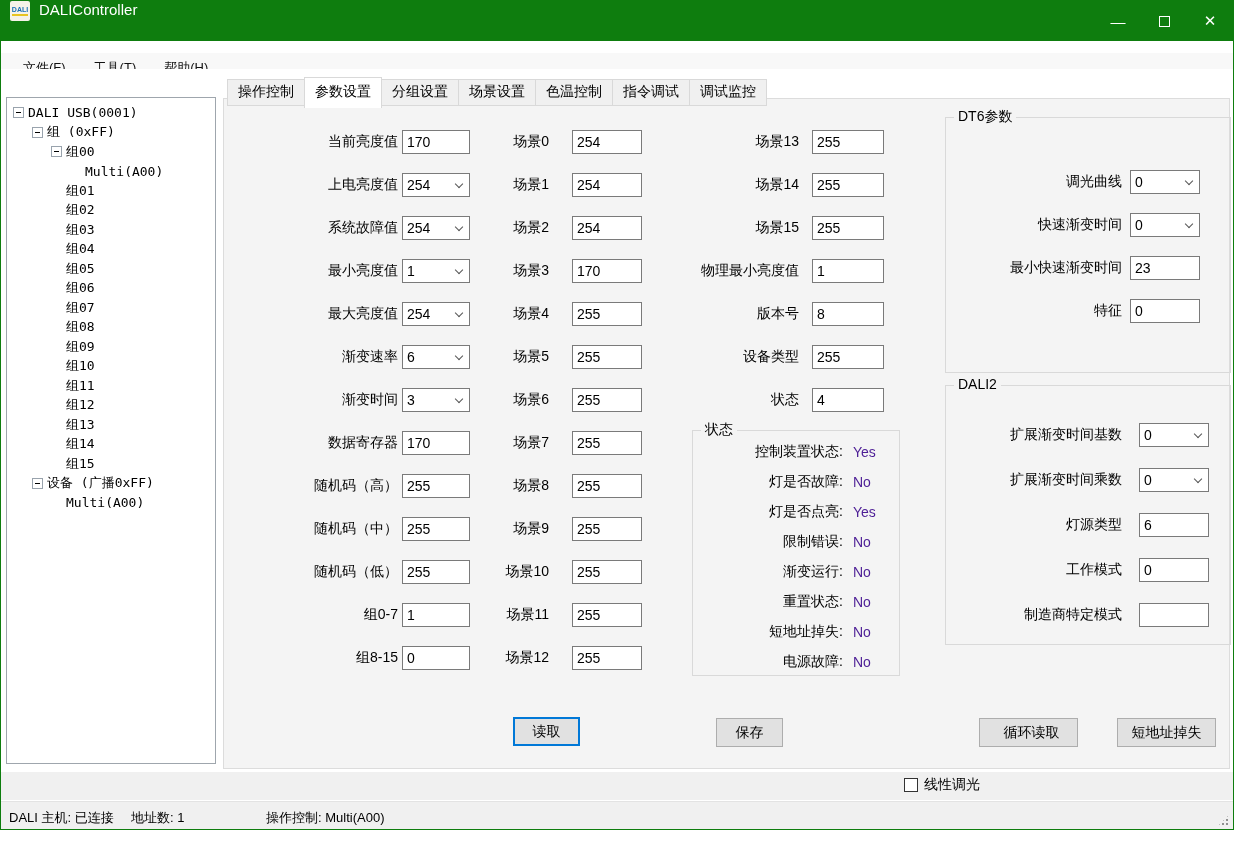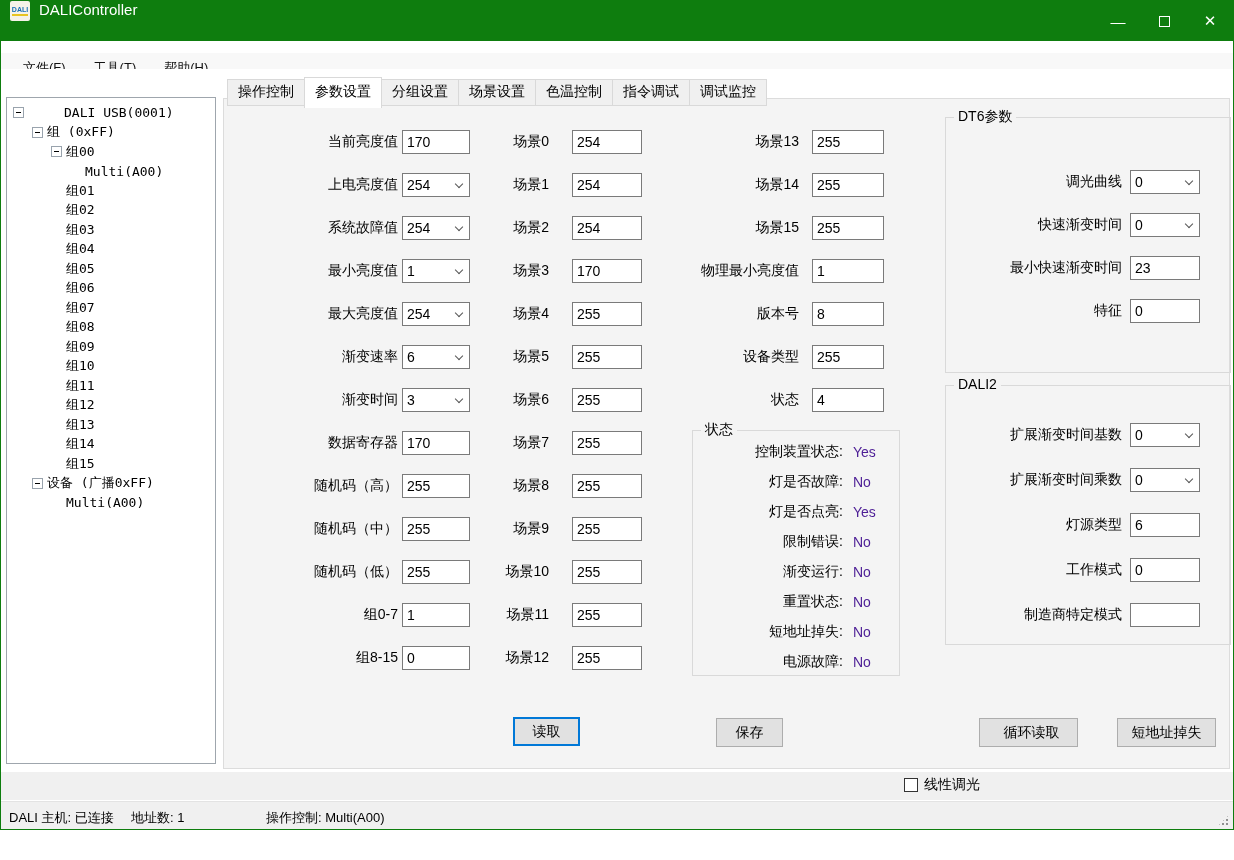--- a/index.html
+++ b/index.html
@@ -75,21 +75,21 @@
   .sg-rows { padding-top:6px; }
   .sg-row { display:flex; align-items:center; height:30px; font-size:14px; }
   .sg-label { width:150px; text-align:right; color:#000; white-space:nowrap; }
   .sg-value { margin-left:10px; color:#4c1d95; }
 
   .dt6 { left:721px; top:18px; width:286px; height:256px; }
   .dt6 .rows { padding-top:42px; }
   .dali2 { left:721px; top:286px; width:286px; height:260px; }
   .dali2 .rows { padding-top:26px; }
   .grow { display:flex; align-items:center; height:43px; }
-  .dali2 .grow { height:45px; }
+  .dali2 .grow { height:45px;gap:9px; }
   .grow .plabel { width:184px; padding-right:8px; }
   .grow .vbox { width:70px; }
 
   
   .btn { position:absolute; height:29px; background:#e1e1e1; border:1px solid #adadad;
          font-size:14px; color:#000; display:flex; align-items:center; justify-content:center; }
   .btn.focused { border:2px solid #0078d7; }
   .btn-read { left:289px; top:618px; width:67px; }
   .btn-save { left:492px; top:619px; width:67px; }
   .btn-loop { left:755px; top:619px; width:99px;padding-left:6px; }
@@ -136,21 +136,21 @@
 
   <div class="menu-item">文件(F)</div>
       <div class="menu-item">工具(T)</div>
       <div class="menu-item">帮助(H)</div>
     </div>
 
   <div class="main">
 
     <div class="tree">
 
-        <div class="tree-item" style="padding-left: 6px; gap: 36px;">
+        <div class="tree-item" style="padding-left: 6px;">
           <span class="expander">
             <i></i>
           </span>
           <span>DALI USB(0001)</span>
         </div>
 
         <div class="tree-item" style="padding-left: 25px;">
           <span class="expander">
             <i></i>
           </span>

